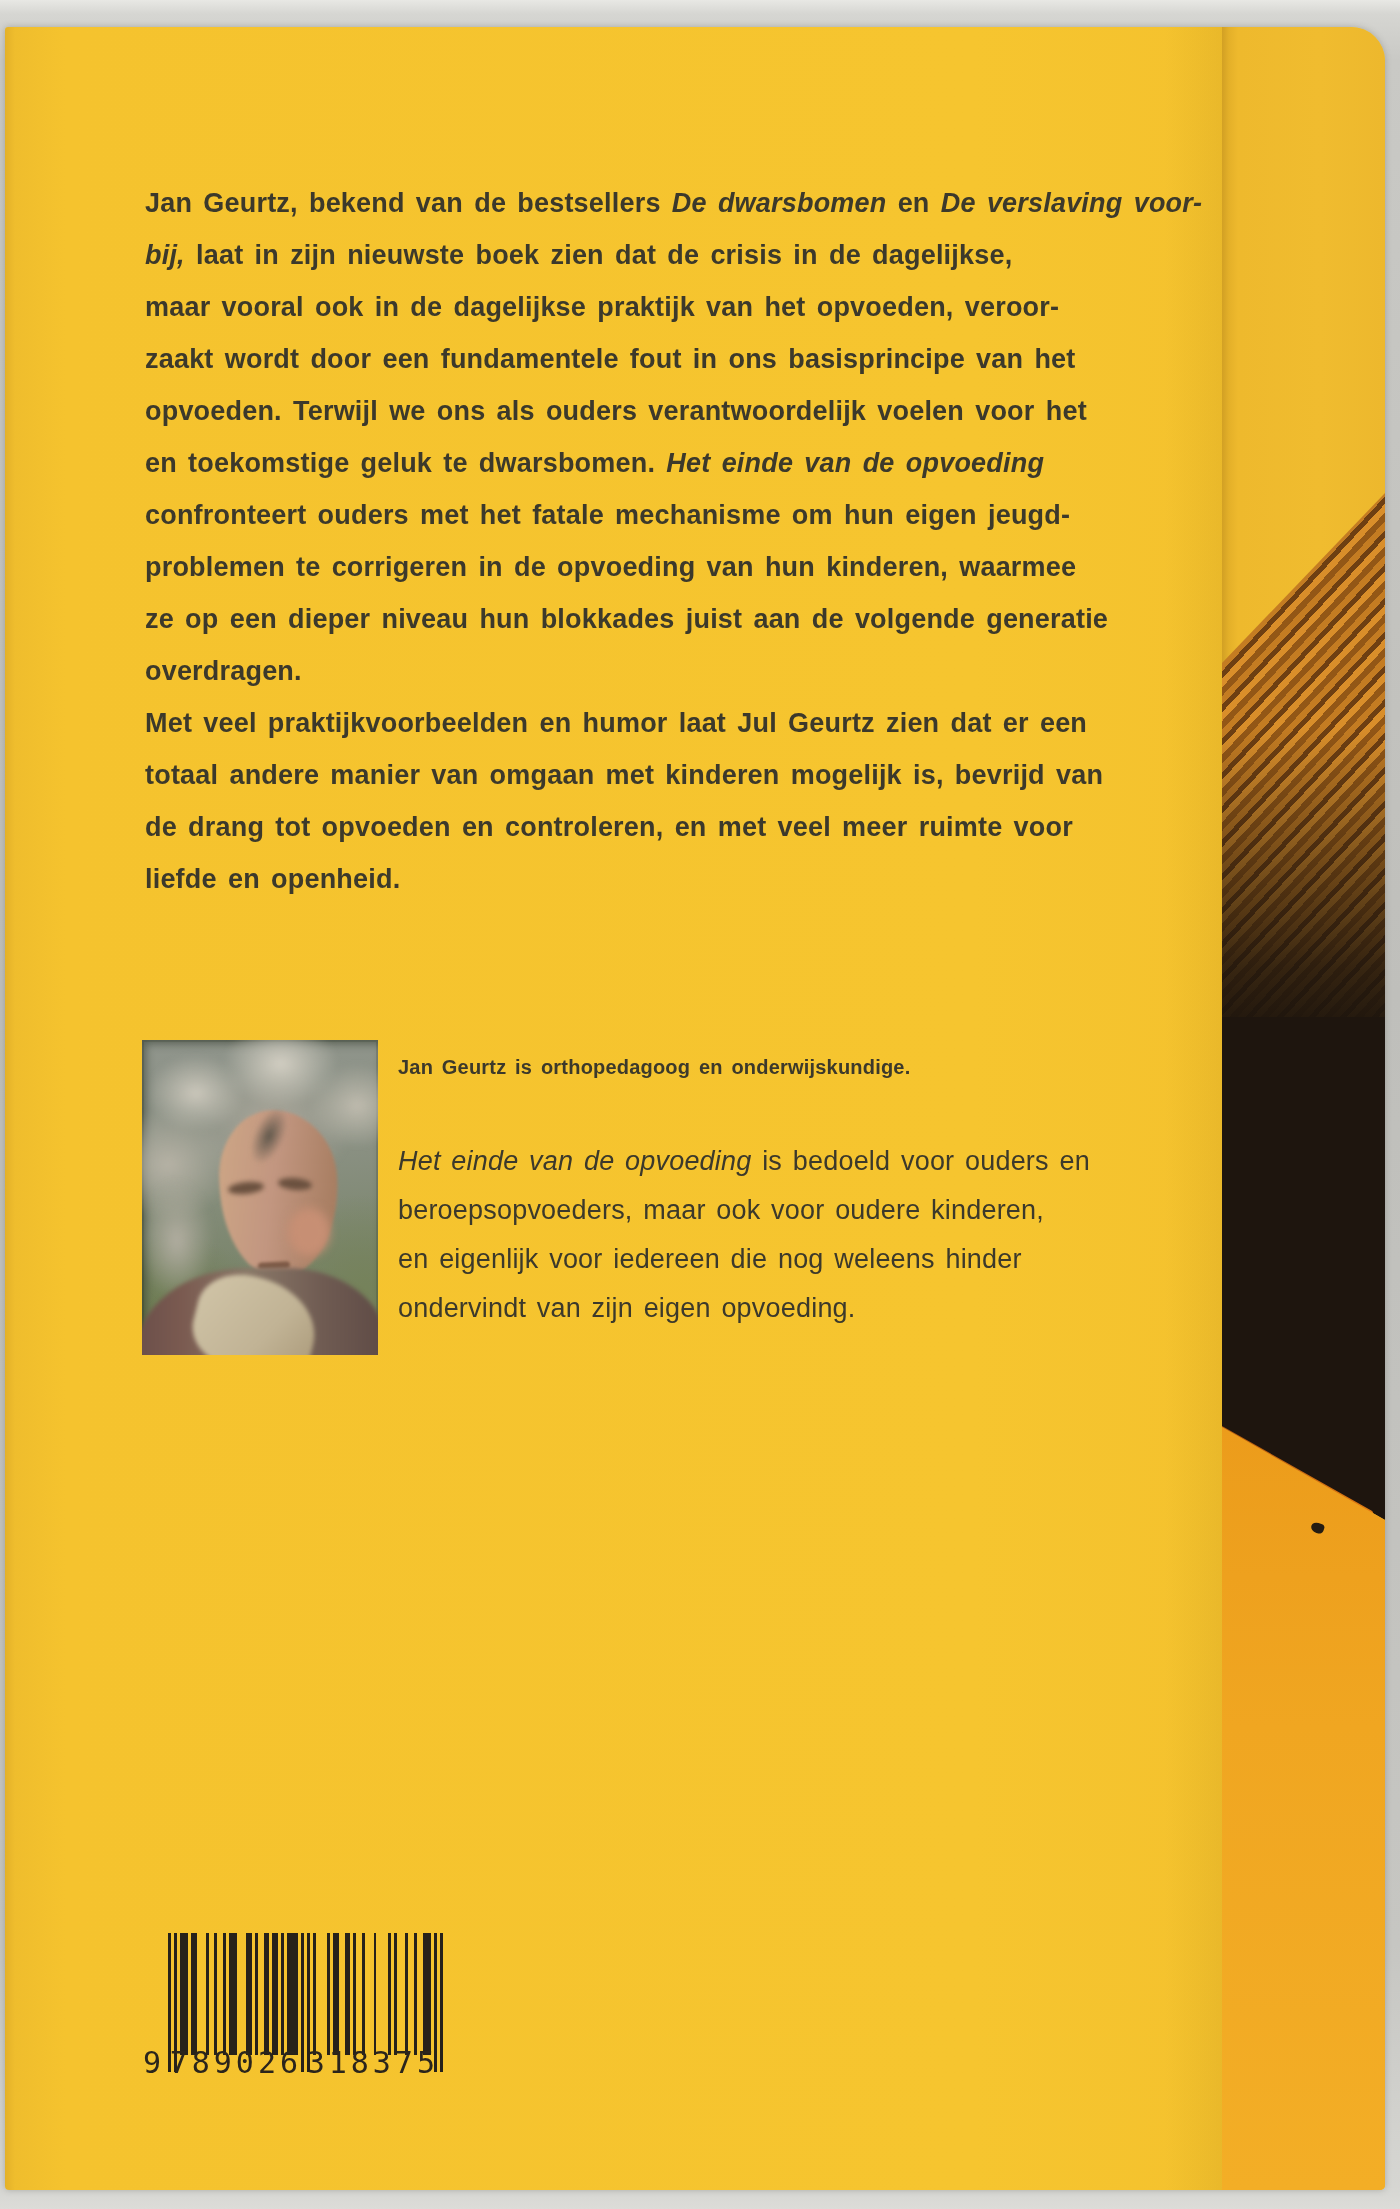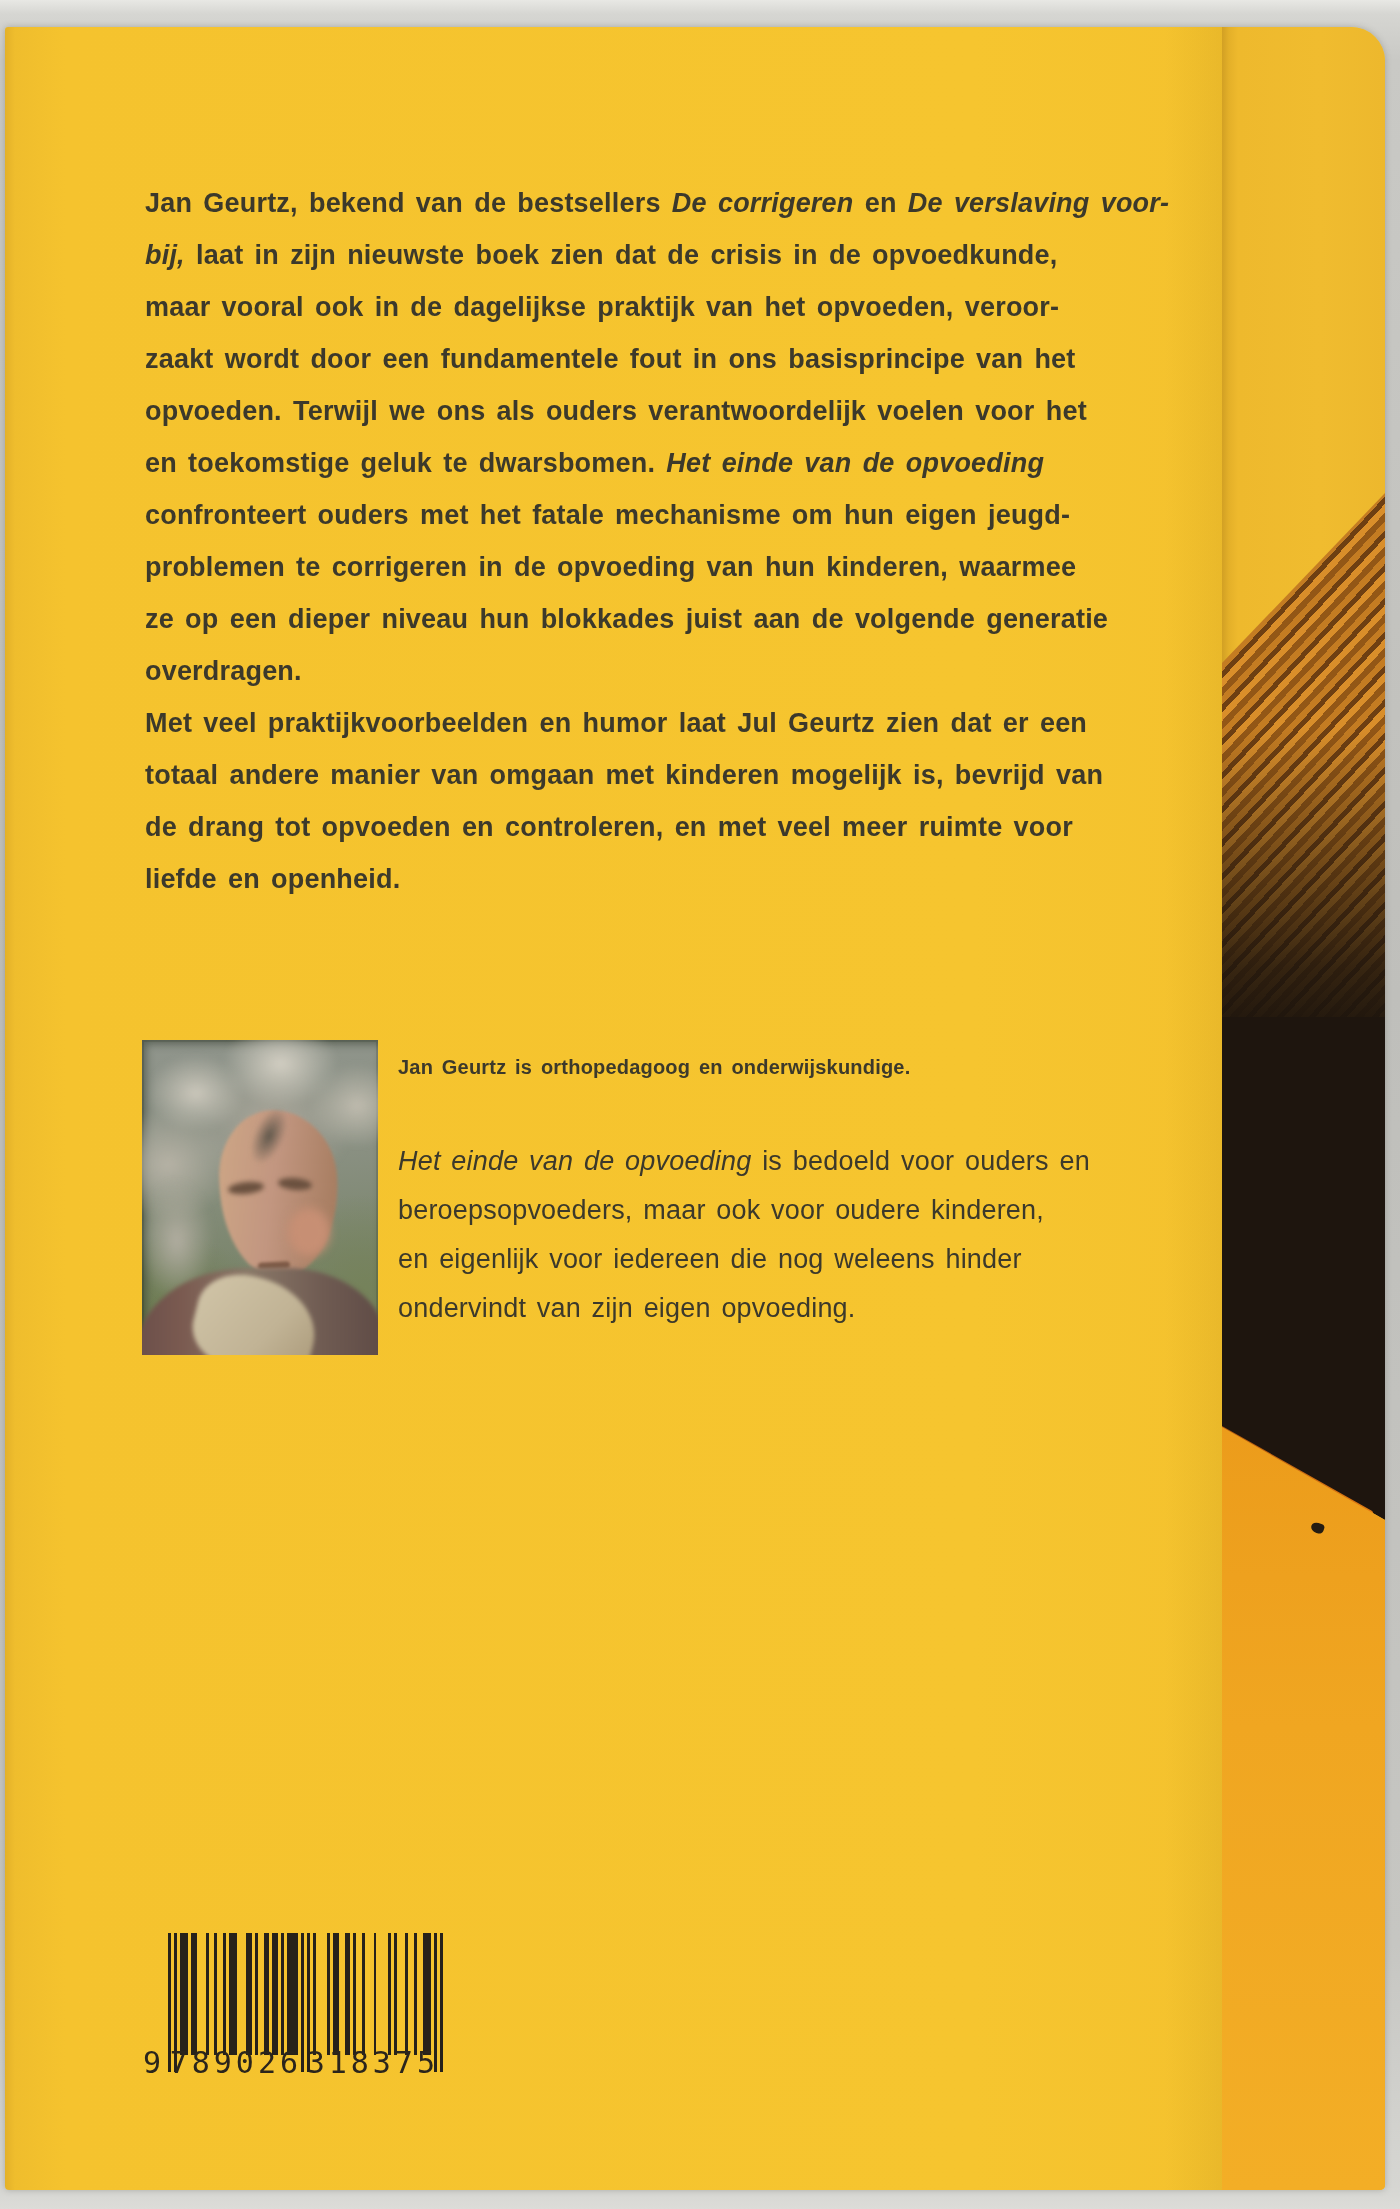--- a/index.html
+++ b/index.html
@@ -84,22 +84,22 @@
   .glyph-mark{left:89px !important;top:1496px !important;width:13px !important;height:10px !important;
     background:#241C12;border-radius:60% 40% 50% 70%;transform:rotate(18deg);}
 </style>
 </head>
 <body>
 
 <div class="scene">
   <div class="book">
 
     <div class="blurb">
-        <div class="line"><span>Jan Geurtz, bekend van de bestsellers </span><span class="it">De corrigeren</span><span> en </span><span class="it">De verslaving voor-</span></div>
-        <div class="line"><span class="it">bij,</span><span> laat in zijn nieuwste boek zien dat de crisis in de opvoedkunde,</span></div>
+        <div class="line"><span>Jan Geurtz, bekend van de bestsellers </span><span class="it">De dwarsbomen</span><span> en </span><span class="it">De verslaving voor-</span></div>
+        <div class="line"><span class="it">bij,</span><span> laat in zijn nieuwste boek zien dat de crisis in de dagelijkse,</span></div>
         <div class="line"><span>maar vooral ook in de dagelijkse praktijk van het opvoeden, veroor-</span></div>
         <div class="line"><span>zaakt wordt door een fundamentele fout in ons basisprincipe van het</span></div>
         <div class="line"><span>opvoeden. Terwijl we ons als ouders verantwoordelijk voelen voor het</span></div>
         <div class="line"><span>en toekomstige geluk te dwarsbomen. </span><span class="it">Het einde van de opvoeding</span></div>
         <div class="line"><span>confronteert ouders met het fatale mechanisme om hun eigen jeugd-</span></div>
         <div class="line"><span>problemen te corrigeren in de opvoeding van hun kinderen, waarmee</span></div>
         <div class="line"><span>ze op een dieper niveau hun blokkades juist aan de volgende generatie</span></div>
         <div class="line"><span>overdragen.</span></div>
         <div class="line"><span>Met veel praktijkvoorbeelden en humor laat Jul Geurtz zien dat er een</span></div>
         <div class="line"><span>totaal andere manier van omgaan met kinderen mogelijk is, bevrijd van</span></div>

